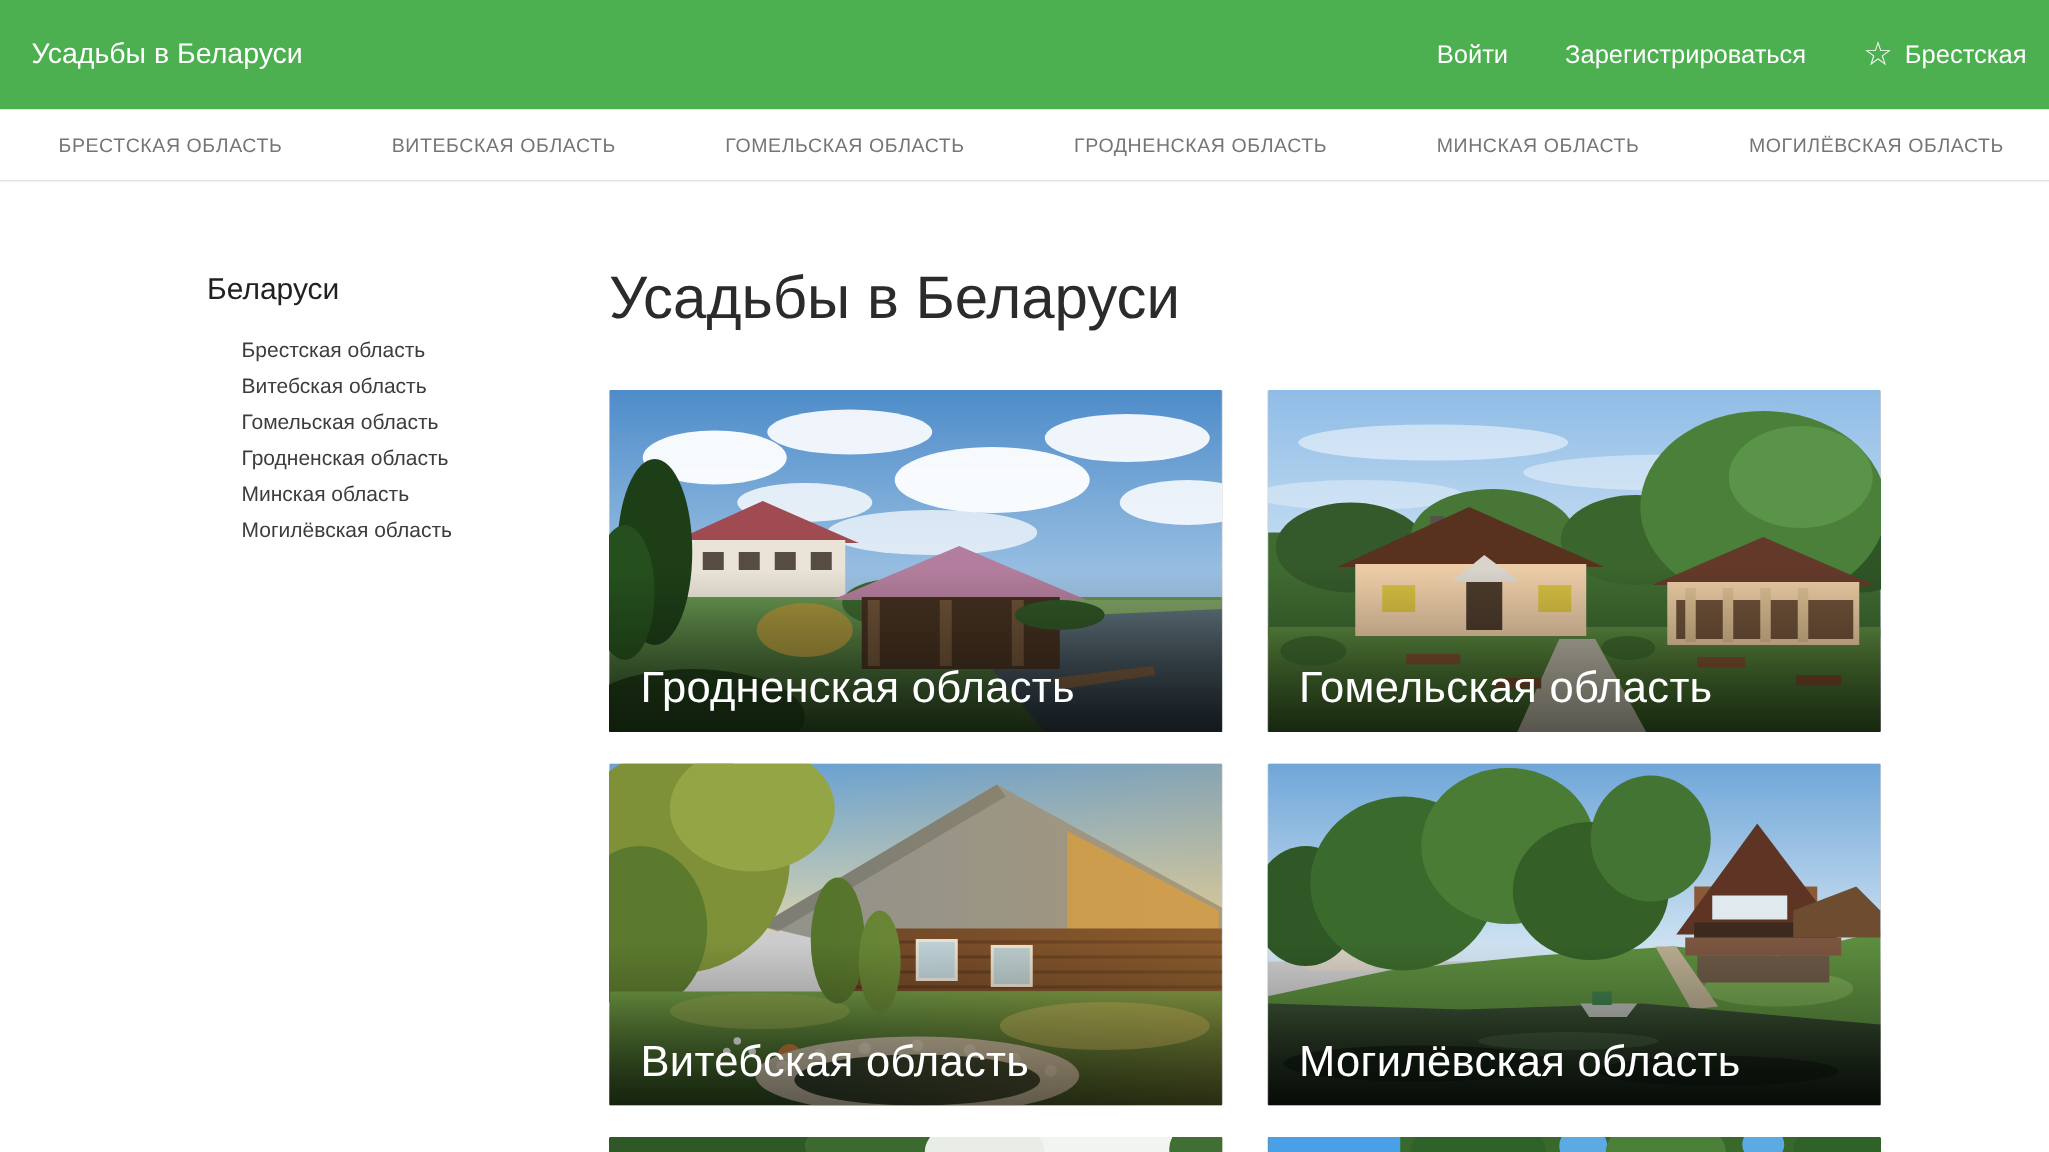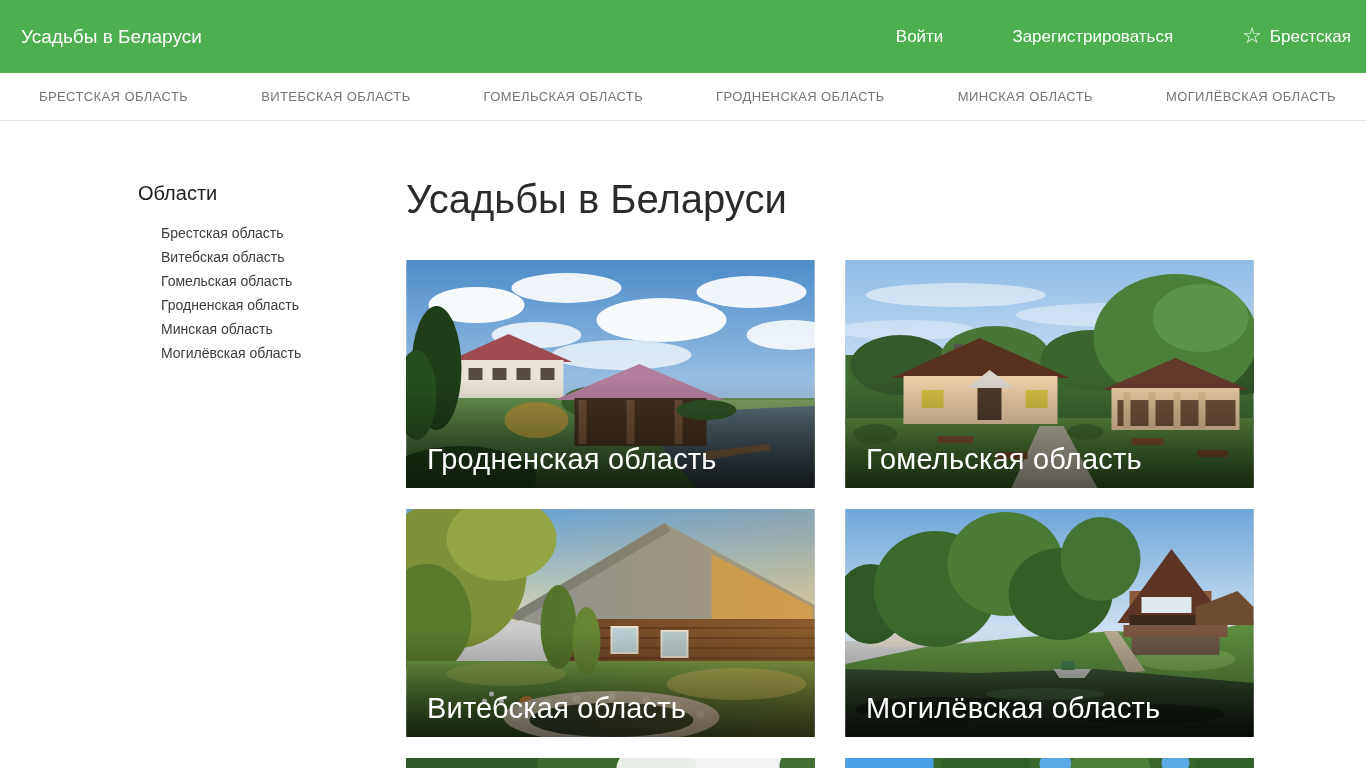--- a/index.html
+++ b/index.html
@@ -11,21 +11,21 @@
     -webkit-font-smoothing: antialiased;
   }
 
   
   .header {
     height: 73px; background: #4caf50;
     display: flex; align-items: center;
     padding: 0 15px 0 21px; color: #fff;
   }
   .brand { font-size: 19px; cursor: pointer; }
-  .header-right { margin-left: auto; display: flex; align-items: center; gap: 69px; }
+  .header-right { margin-left: auto; display: flex; align-items: center; gap: 38px; }
   .hlink { font-size: 17px; color: #fff; text-decoration: none; cursor: pointer; display: flex; align-items: center; }
   .fav .star { font-size: 22px; line-height: 1; margin-right: 8px; position: relative; top: -1px; }
 
   
   .nav {
     height: 48px; background: #ffffff;
     border-bottom: 1px solid #e4e4e4;
     display: flex; align-items: center; justify-content: space-between;
     padding: 0 30px 0 39px;
   }
@@ -84,21 +84,21 @@
   <span class="nav-item">ВИТЕБСКАЯ ОБЛАСТЬ</span>
   <span class="nav-item">ГОМЕЛЬСКАЯ ОБЛАСТЬ</span>
   <span class="nav-item">ГРОДНЕНСКАЯ ОБЛАСТЬ</span>
   <span class="nav-item">МИНСКАЯ ОБЛАСТЬ</span>
   <span class="nav-item">МОГИЛЁВСКАЯ ОБЛАСТЬ</span>
 </nav>
 
 <div class="content">
 
   <aside>
-    <h2 class="aside-title">Области</h2>
+    <h2 class="aside-title">Беларуси</h2>
     <ul class="aside-list">
       <li>Брестская область</li>
       <li>Витебская область</li>
       <li>Гомельская область</li>
       <li>Гродненская область</li>
       <li>Минская область</li>
       <li>Могилёвская область</li>
     </ul>
   </aside>
 

